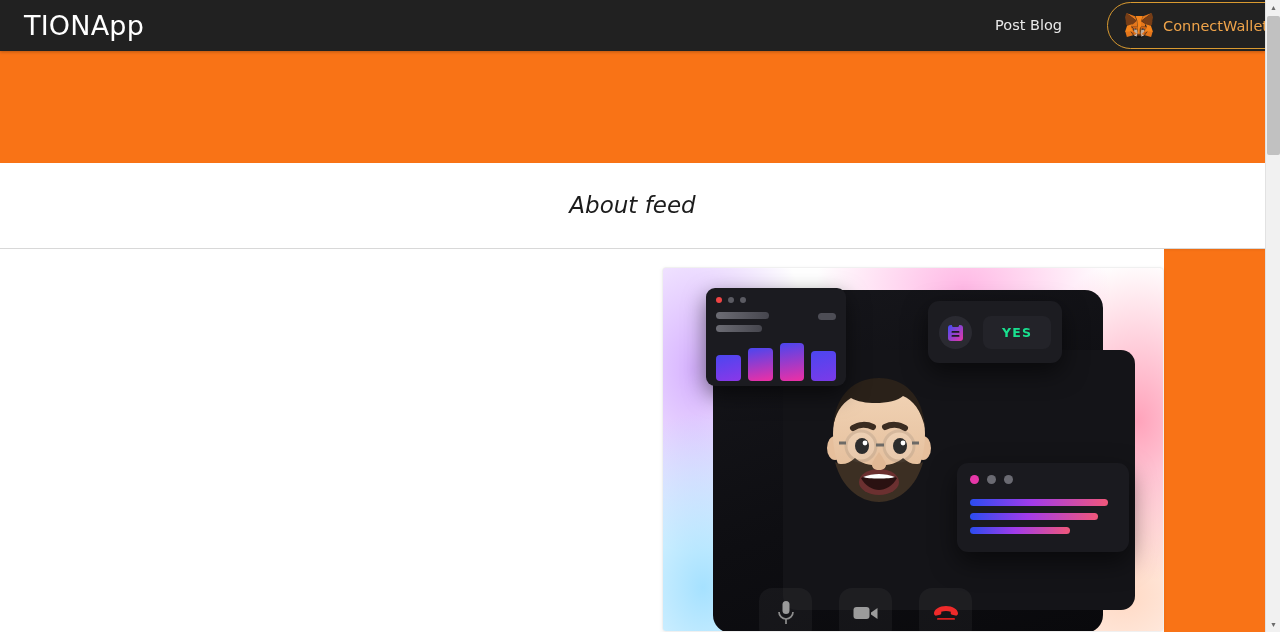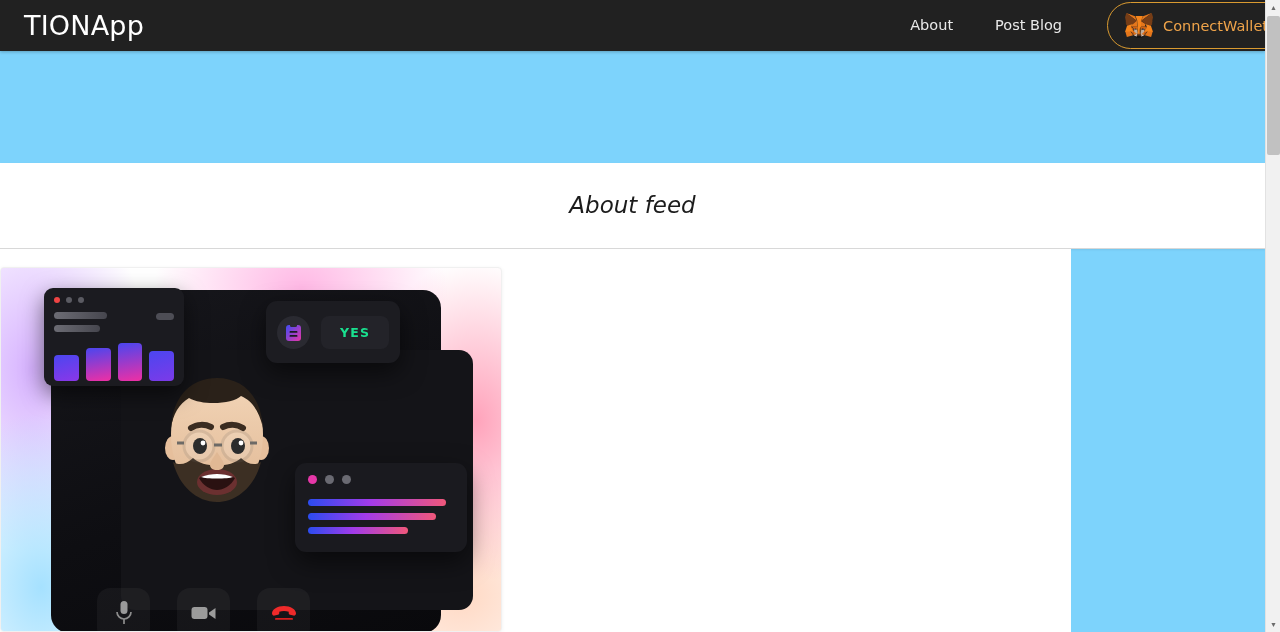--- a/index.html
+++ b/index.html
@@ -9,21 +9,21 @@
     overflow: hidden;
     background: #ffffff;
     font-family: "Liberation Sans", sans-serif;
   }
 
   #viewport {
     position: relative;
     width: 1280px;
     height: 632px;
     overflow: hidden;
-    background: #7dd3fc;
+    background: #f97316;
     padding-left: 32px;
   }
 
   
   .navbar {
     position: absolute;
     top: 0; left: 0;
     width: 1265px;
     height: 51px;
     background: #212121;
@@ -122,25 +122,25 @@
     font-size: 23px;
     color: #1c1c1c;
     margin: 0;
     line-height: 1;
   }
 
   
   .feed-area {
     position: absolute;
     top: 249px; left: 0;
-    width: 1071px;
+    width: 1164px;
     height: 383px;
     background: #fff;
     display: flex;
-    justify-content: flex-start;
+    justify-content: flex-end;
   }
   .post-card {
     position: relative;
     width: 502px;
     margin-top: 18px;
     background: #fff;
     border: 1px solid #f0f0f0;
     border-radius: 4px;
     box-shadow: 0 1px 4px rgba(0,0,0,0.06);
     overflow: hidden;
@@ -309,21 +309,20 @@
 </style>
 </head>
 <body>
 
 <div id="viewport">
 
   <nav class="navbar">
     <div class="brand">TIONApp</div>
 
     <div class="nav-right">
-      <a class="nav-link" href="#">About</a>
       <a class="nav-link" href="#">Post Blog</a>
 
       <div class="wallet-pill">
         <span>
           <svg class="fox-icon" viewBox="0 0 34 31">
             <path d="M31.6 1.2 19.3 10.3l2.3-5.4z" fill="#e2761b"></path>
             <path d="M2.4 1.2l12.2 9.2-2.2-5.5z" fill="#e4761b"></path>
             <path d="M27.1 21.7l-3.3 5 7.1 2 2-6.9z" fill="#e4761b"></path>
             <path d="M1.1 21.8l2 6.9 7.1-2-3.3-5z" fill="#e4761b"></path>
             <path d="M9.8 13.6l-2 3 7 .3-.2-7.6z" fill="#e4761b"></path>

